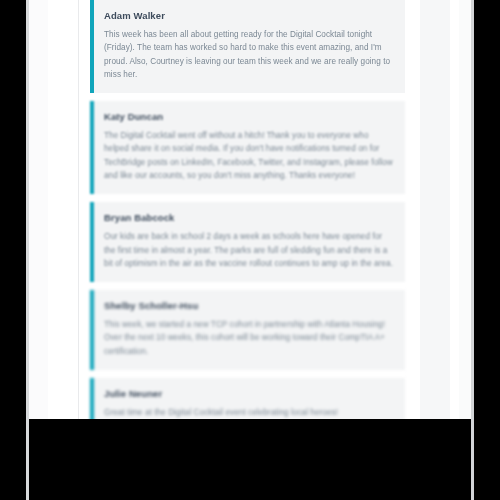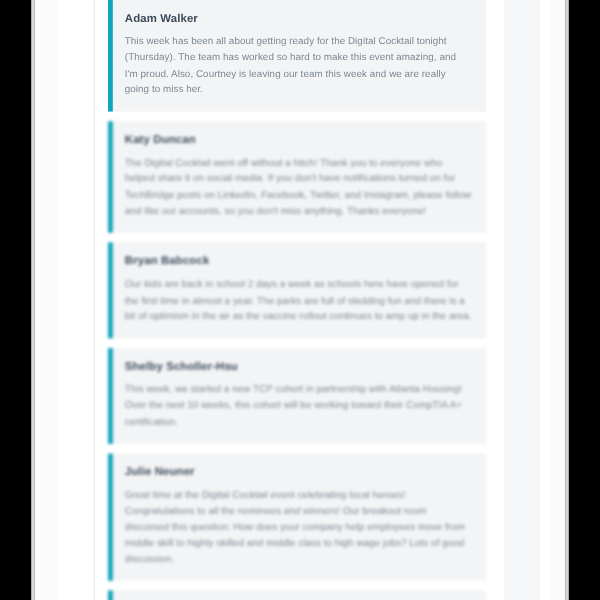--- a/index.html
+++ b/index.html
@@ -42,21 +42,21 @@
     position: absolute;
     left: 471px; top: 0;
     width: 3px; height: 500px;
     background: #d3d5d7;
   }
 
   
   .page {
     position: absolute;
     left: 29px; top: 0;
-    width: 442px; height: 500px;
+    width: 442px; height: 419px;
     background: #ffffff;
     overflow: hidden;
   }
 
   
   .gutter-far-left {
     position: absolute;
     left: 0; top: 0;
     width: 19px; height: 500px;
     background: #fbfbfc;
@@ -136,21 +136,21 @@
     <div class="gutter-far-left"></div>
     <div class="rule-left"></div>
     <div class="gutter-right-a"></div>
     <div class="gutter-right-b"></div>
 
     <div class="feed">
 
       <div class="card">
         <div class="accent"></div>
         <div class="card-author">Adam Walker</div>
-        <div class="card-body">This week has been all about getting ready for the Digital Cocktail tonight (Thursday). The team has worked so hard to make this event amazing, and I'm proud. Also, Courtney is leaving our team this week and we are really going to miss her.</div>
+        <div class="card-body">This week has been all about getting ready for the Digital Cocktail tonight (Friday). The team has worked so hard to make this event amazing, and I'm proud. Also, Courtney is leaving our team this week and we are really going to miss her.</div>
       </div>
 
       <div class="card b1">
         <div class="accent"></div>
         <div class="card-author">Katy Duncan</div>
         <div class="card-body">The Digital Cocktail went off without a hitch! Thank you to everyone who helped share it on social media. If you don't have notifications turned on for TechBridge posts on LinkedIn, Facebook, Twitter, and Instagram, please follow and like our accounts, so you don't miss anything. Thanks everyone!</div>
       </div>
 
       <div class="card b2">
         <div class="accent"></div>

